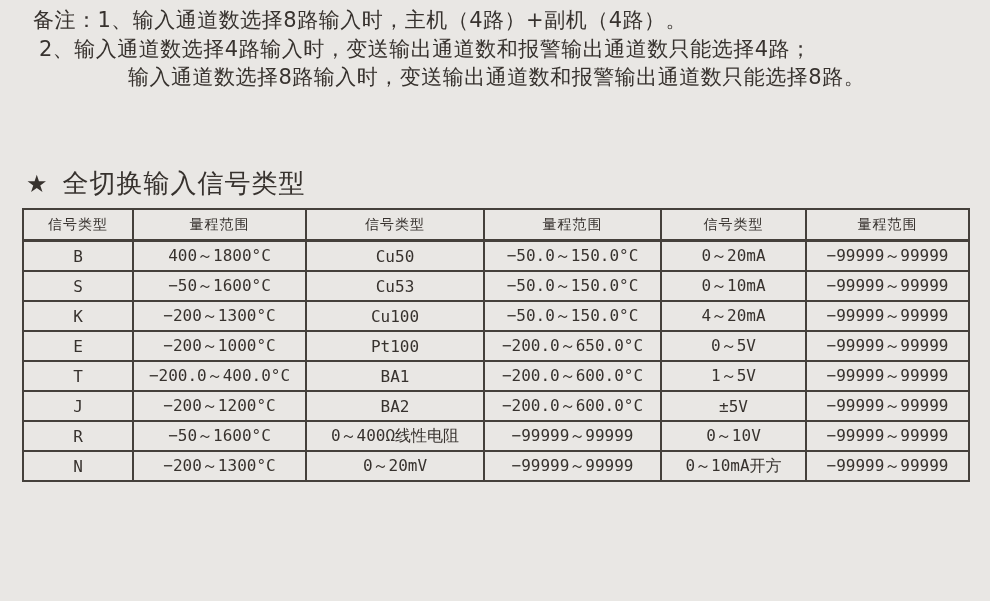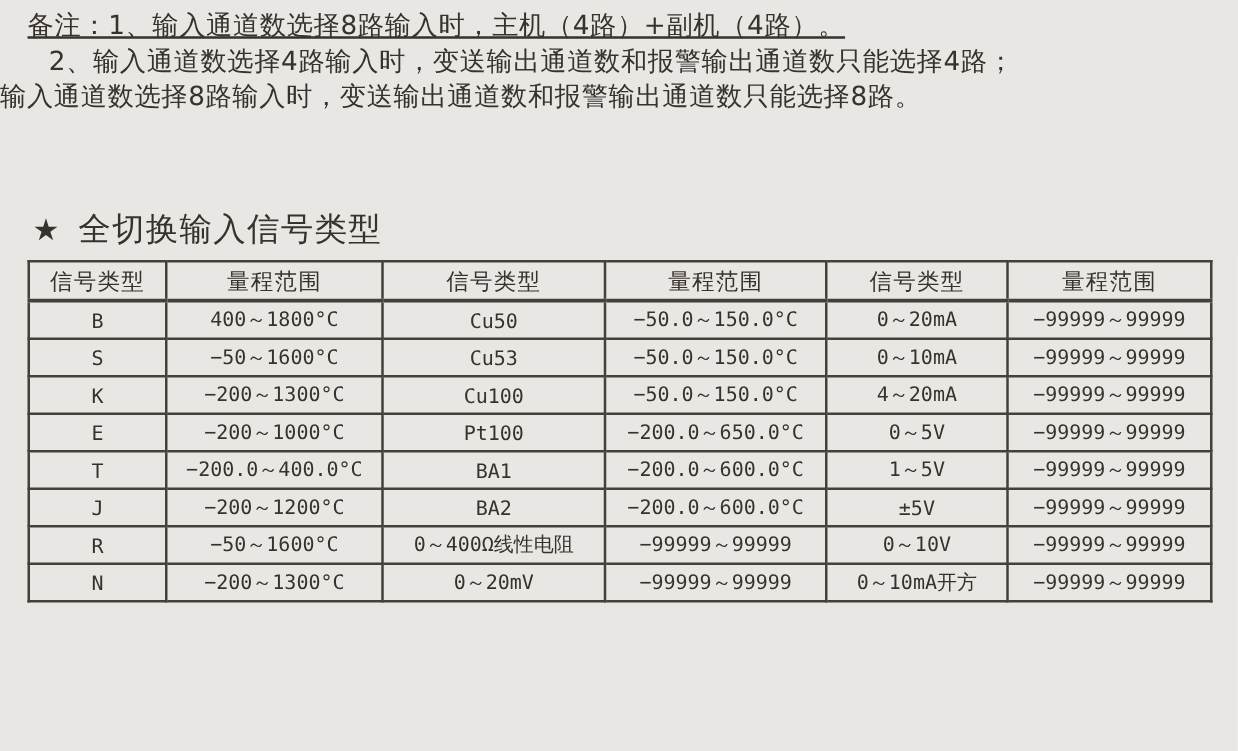--- a/index.html
+++ b/index.html
@@ -21,23 +21,23 @@
     top: 6px;
     left: 0;
     width: 990px;
   }
   .note-line {
     font-size: 21px;
     line-height: 28.5px;
     white-space: nowrap;
     letter-spacing: 0.5px;
   }
-  .note-line.l1 { margin-left: 22px; text-decoration: underline; }
+  .note-line.l1 { margin-left: 33px; }
   .note-line.l2 { margin-left: 39px; }
-  .note-line.l3 { }
+  .note-line.l3 { margin-left: 128px; }
   
   .section-title {
     position: absolute;
     top: 166px;
     left: 26px;
     font-size: 26px;
     letter-spacing: 1px;
     white-space: nowrap;
   }
   .section-title .star {
@@ -58,21 +58,21 @@
   table.sig-table td {
     border: 2px solid #45403b;
     text-align: center;
     vertical-align: middle;
     padding: 0;
     overflow: hidden;
     white-space: nowrap;
   }
   table.sig-table th {
     height: 29px;
-    font-size: 18px;
+    font-size: 14px;
     font-weight: normal;
     letter-spacing: 1px;
     border-bottom-width: 3px;
   }
   table.sig-table td {
     height: 28px;
     font-size: 16px;
     font-family: "DejaVu Sans Mono", "DejaVu Sans", monospace;
   }
 </style>

